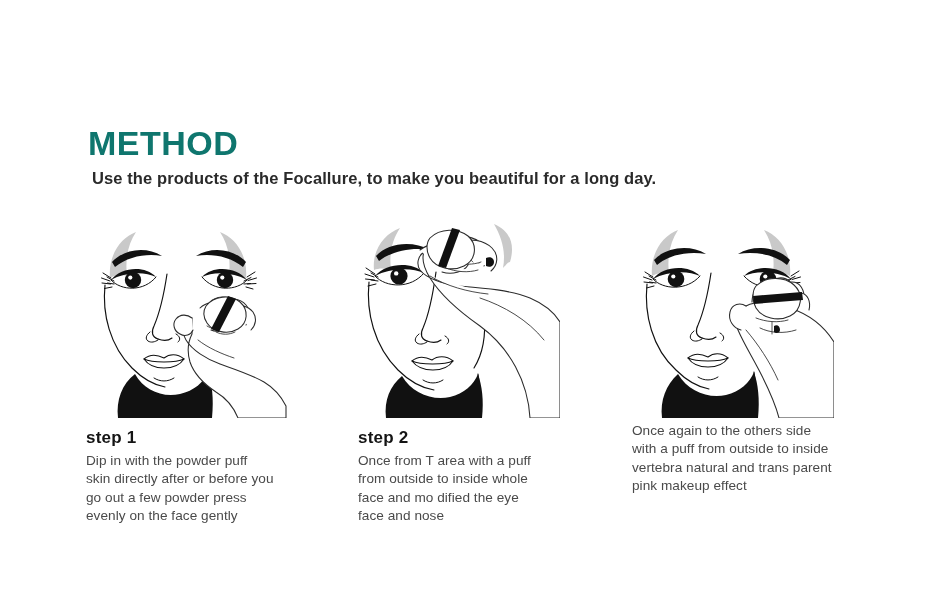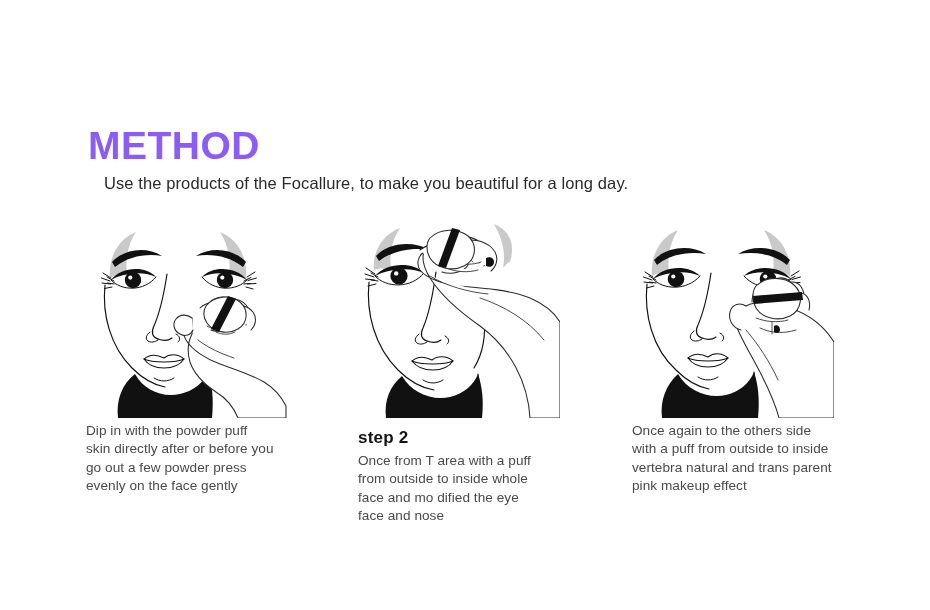--- a/index.html
+++ b/index.html
@@ -22,32 +22,32 @@
     background: #ffffff;
   }
   
   #header {
     position: absolute;
     left: 88px;
     top: 126px;
     width: 760px;
   }
   #page-title {
-    font-size: 39px;
+    font-size: 34px;
     font-weight: bold;
     letter-spacing: 0.5px;
-    color: #8b5cf6;
+    color: #0f766e;
     line-height: 1.0;
     margin: 0;
     font-family: "Liberation Sans", sans-serif;
   }
   #page-subtitle {
-    margin: 9px 0 0 16px;
+    margin: 9px 0 0 4px;
     font-size: 16.5px;
-    font-weight: normal;
+    font-weight: bold;
     color: #2a2a2a;
     letter-spacing: 0.1px;
     line-height: 1.2;
     font-family: "Liberation Sans", sans-serif;
   }
   
   #steps {
     position: absolute;
     left: 0;
     top: 222px;
@@ -174,20 +174,21 @@
 
             <path d="M131 103 C134 101 137 101 139 103" stroke-width="0.8"></path>
           </g>
 
           <path d="M118 84 C126 74 142 72 152 80 C161 88 160 101 150 107
                    C140 113 125 110 119 101 C115 95 115 89 118 84 Z" fill="#ffffff" stroke="#2b2b2b" stroke-width="1.05"></path>
 
           <path d="M140 74 L148 77 L131 110 L123 107 Z" fill="#111111" stroke="none"></path>
         </g>
       </svg>
+      <div class="step-label">step 1</div>
       <div class="step-body">Dip in with the powder puff
 skin directly after or before you
 go out a few powder press
 evenly on the face gently</div>
     </div>
 
     <div class="step s2">
       <svg class="illo" viewBox="0 0 200 196">
         <g fill="none" stroke="#111111" stroke-width="1.15" stroke-linecap="round" stroke-linejoin="round">
 

